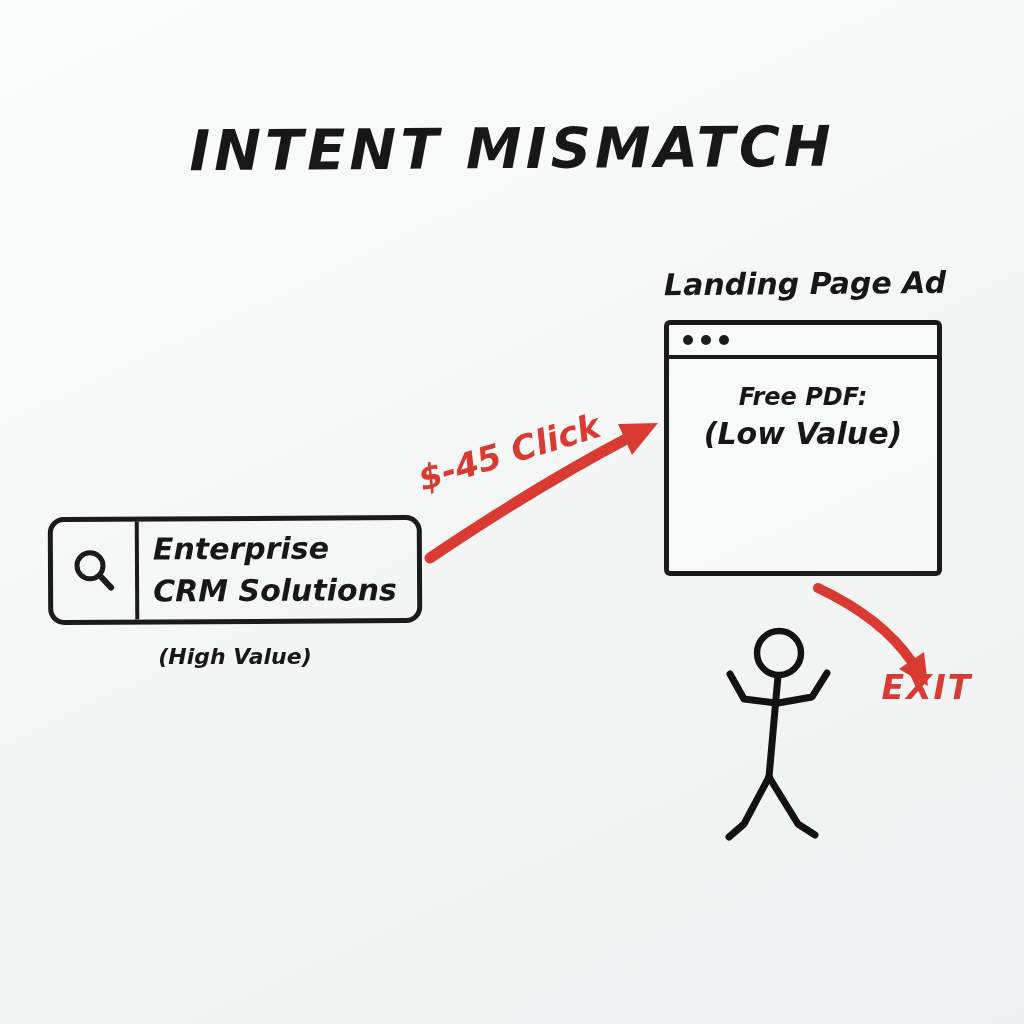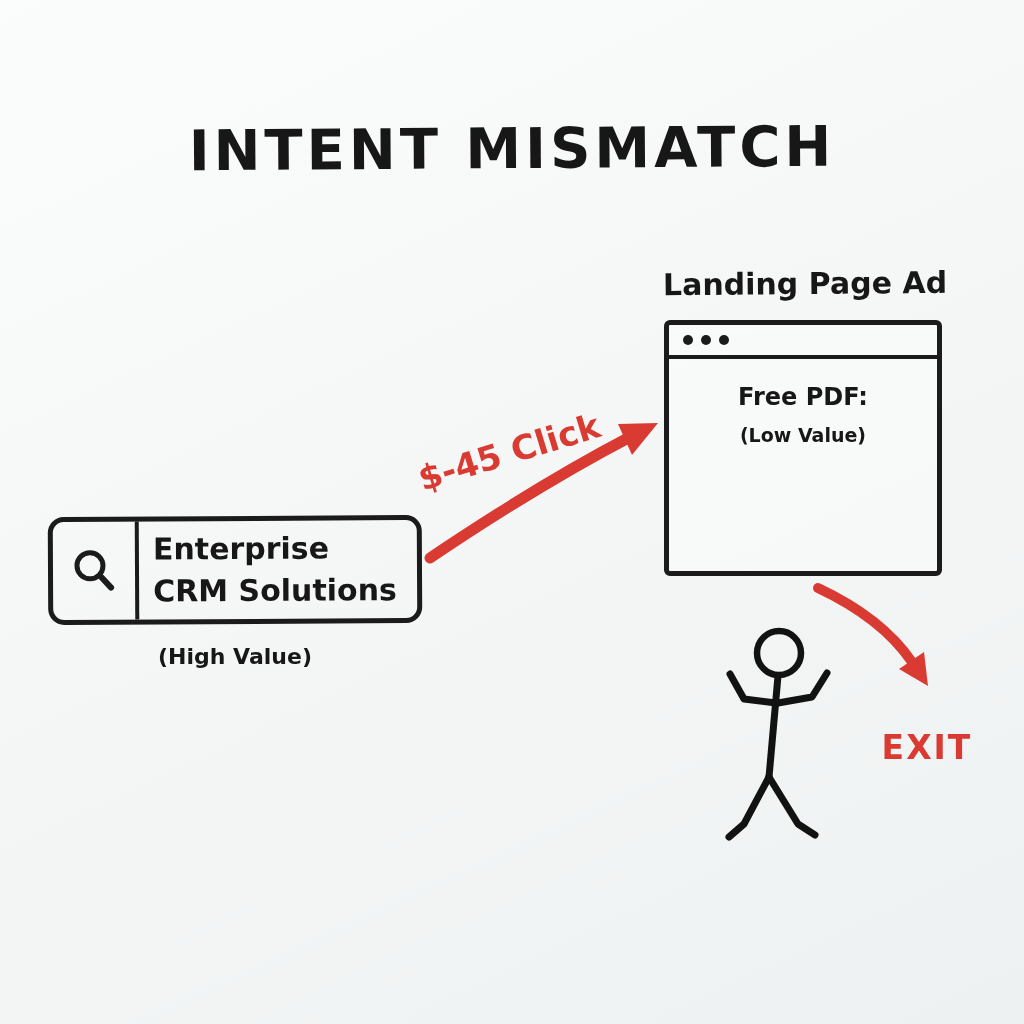--- a/index.html
+++ b/index.html
@@ -6,20 +6,21 @@
   html, body { background: #e8eaea; }
   .canvas {
     position: relative;
     width: 1024px;
     height: 1024px;
     margin: 0 auto;
     background: linear-gradient(155deg, #fbfcfc 0%, #f4f6f6 55%, #eef1f1 100%);
     font-family: "DejaVu Sans", "Liberation Sans", sans-serif;
     color: #171717;
     overflow: hidden;
+    font-style: italic;
   }
 
   .title {
     position: absolute;
     top: 116px;
     left: 0;
     width: 100%;
     text-align: center;
     font-size: 56px;
     font-weight: bold;
@@ -92,38 +93,38 @@
     height: 34px;
     border-bottom: 4px solid #1b1b1b;
     display: flex;
     align-items: center;
     gap: 8px;
     padding-left: 14px;
   }
   .dot { width: 10px; height: 10px; border-radius: 50%; background: #1b1b1b; }
   .browser-body { text-align: center; padding-top: 20px; }
   .browser-line { font-size: 24px; font-weight: bold; line-height: 1.55; }
-  .browser-subline { font-size: 19px; font-weight: bold; margin-top: 8px; }
+  .browser-subline { font-size: 30px; font-weight: bold; }
 
   
   .click-label {
     position: absolute;
     left: 402px;
     top: 432px;
     width: 214px;
     text-align: center;
     font-size: 34px;
     font-weight: bold;
     color: #d93a32;
     transform: rotate(-17deg);
   }
   .exit-label {
     position: absolute;
     left: 872px;
-    top: 728px;
+    top: 668px;
     width: 110px;
     text-align: center;
     font-size: 33px;
     font-weight: bold;
     letter-spacing: 2px;
     color: #d93a32;
   }
 
   .overlay {
     position: absolute;

